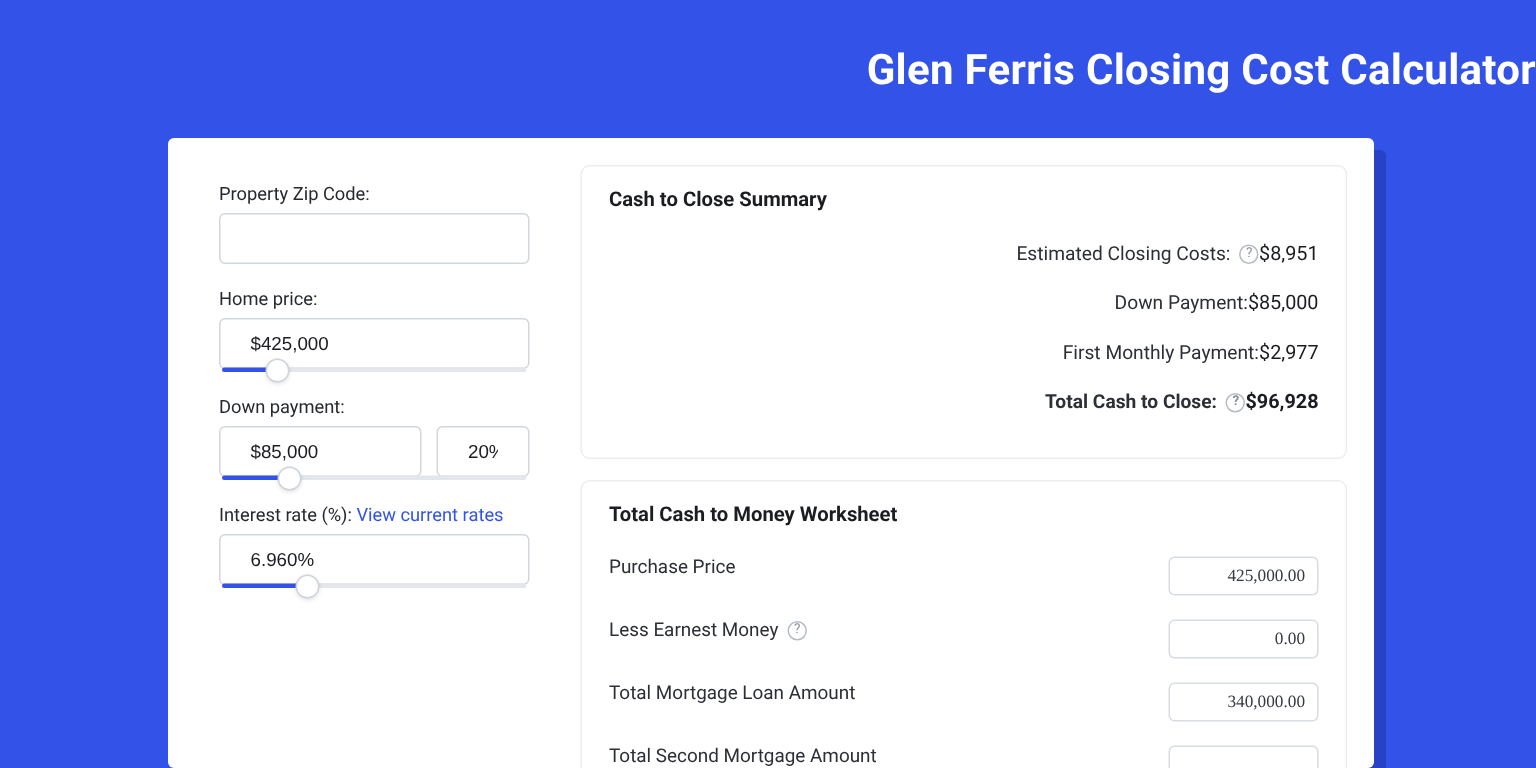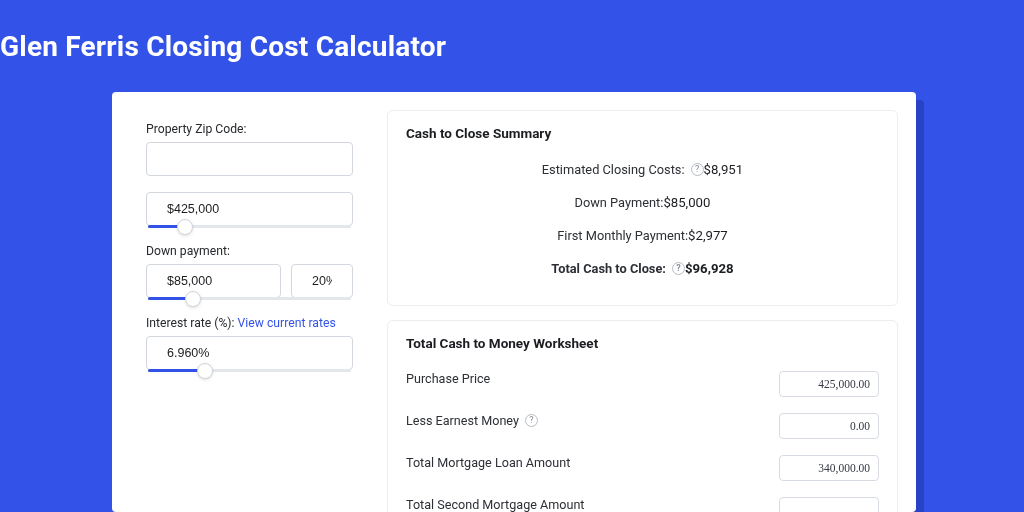--- a/index.html
+++ b/index.html
@@ -8,21 +8,21 @@
     font-family: -apple-system, BlinkMacSystemFont, "Segoe UI", Roboto, Helvetica, Arial, sans-serif;
     background: #3353e8;
     color: #1b1d21;
   }
   .wrap {
     width: 1024px;
     height: 512px;
     position: relative;
   }
   .page-title {
-    text-align: left;
+    text-align: right;
     color: #ffffff;
     font-size: 28px;
     font-weight: 700;
     padding: 30px 0 22px;
     letter-spacing: 0.2px;
   }
   .card-shadow {
     position: absolute;
     top: 100px;
     left: 120px;
@@ -106,21 +106,21 @@
   .summary-card { margin-bottom: 14px; }
   .section-title {
     font-size: 13.5px;
     font-weight: 700;
     color: #1b1d21;
     margin-bottom: 12px;
   }
   .row {
     display: flex;
     align-items: center;
-    justify-content: center;
+    justify-content: flex-end;
     padding: 9px 0;
   }
   .row .label {
     font-size: 12.8px;
     color: #2c2f35;
     display: flex;
     align-items: center;
     gap: 6px;
   }
   .row .value {
@@ -178,20 +178,21 @@
   <div class="calc-card">
 
     <div class="sidebar">
 
       <div class="field-block">
         <label class="field-label">Property Zip Code:</label>
         <input type="text" class="text-input" value="" style="">
       </div>
 
       <div class="field-block">
+        <label class="field-label">Home price:</label>
         <input type="text" class="text-input" value="$425,000" style="">
         <div class="slider-wrap">
           <div class="slider-track">
             <div class="slider-fill" style="width:18%"></div>
             <div class="slider-thumb" style="left:18%"></div>
           </div>
         </div>
       </div>
 
       <div class="field-block">

